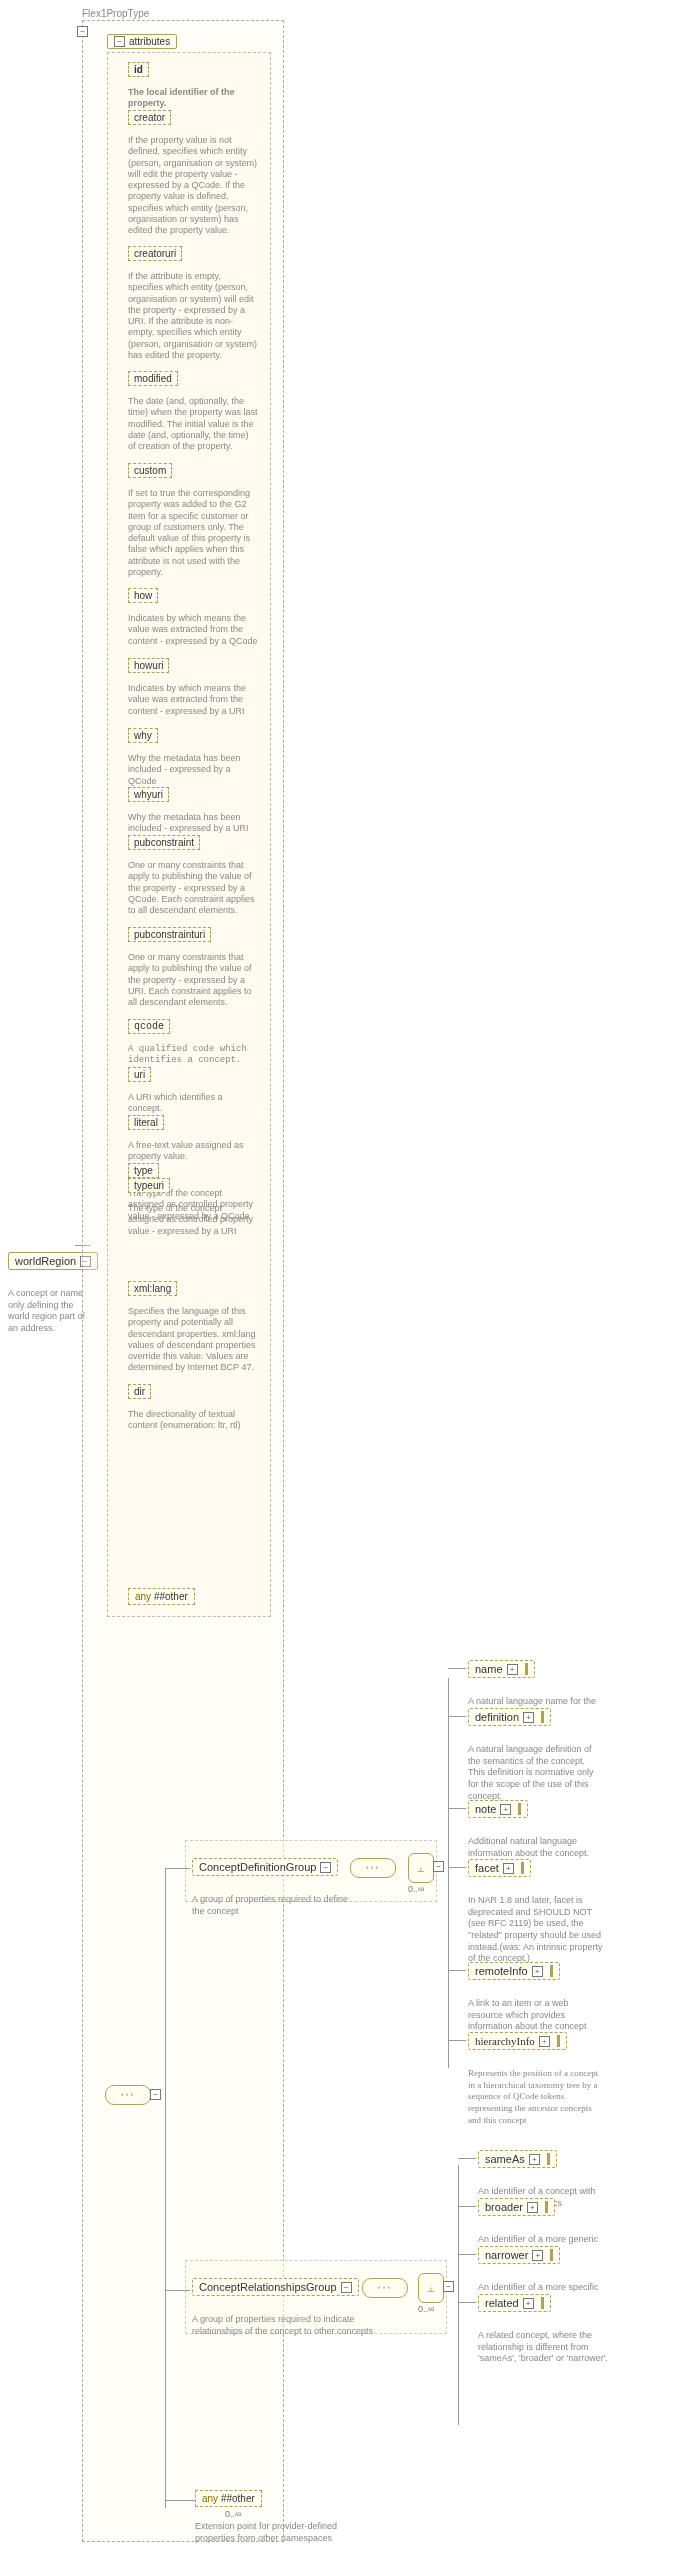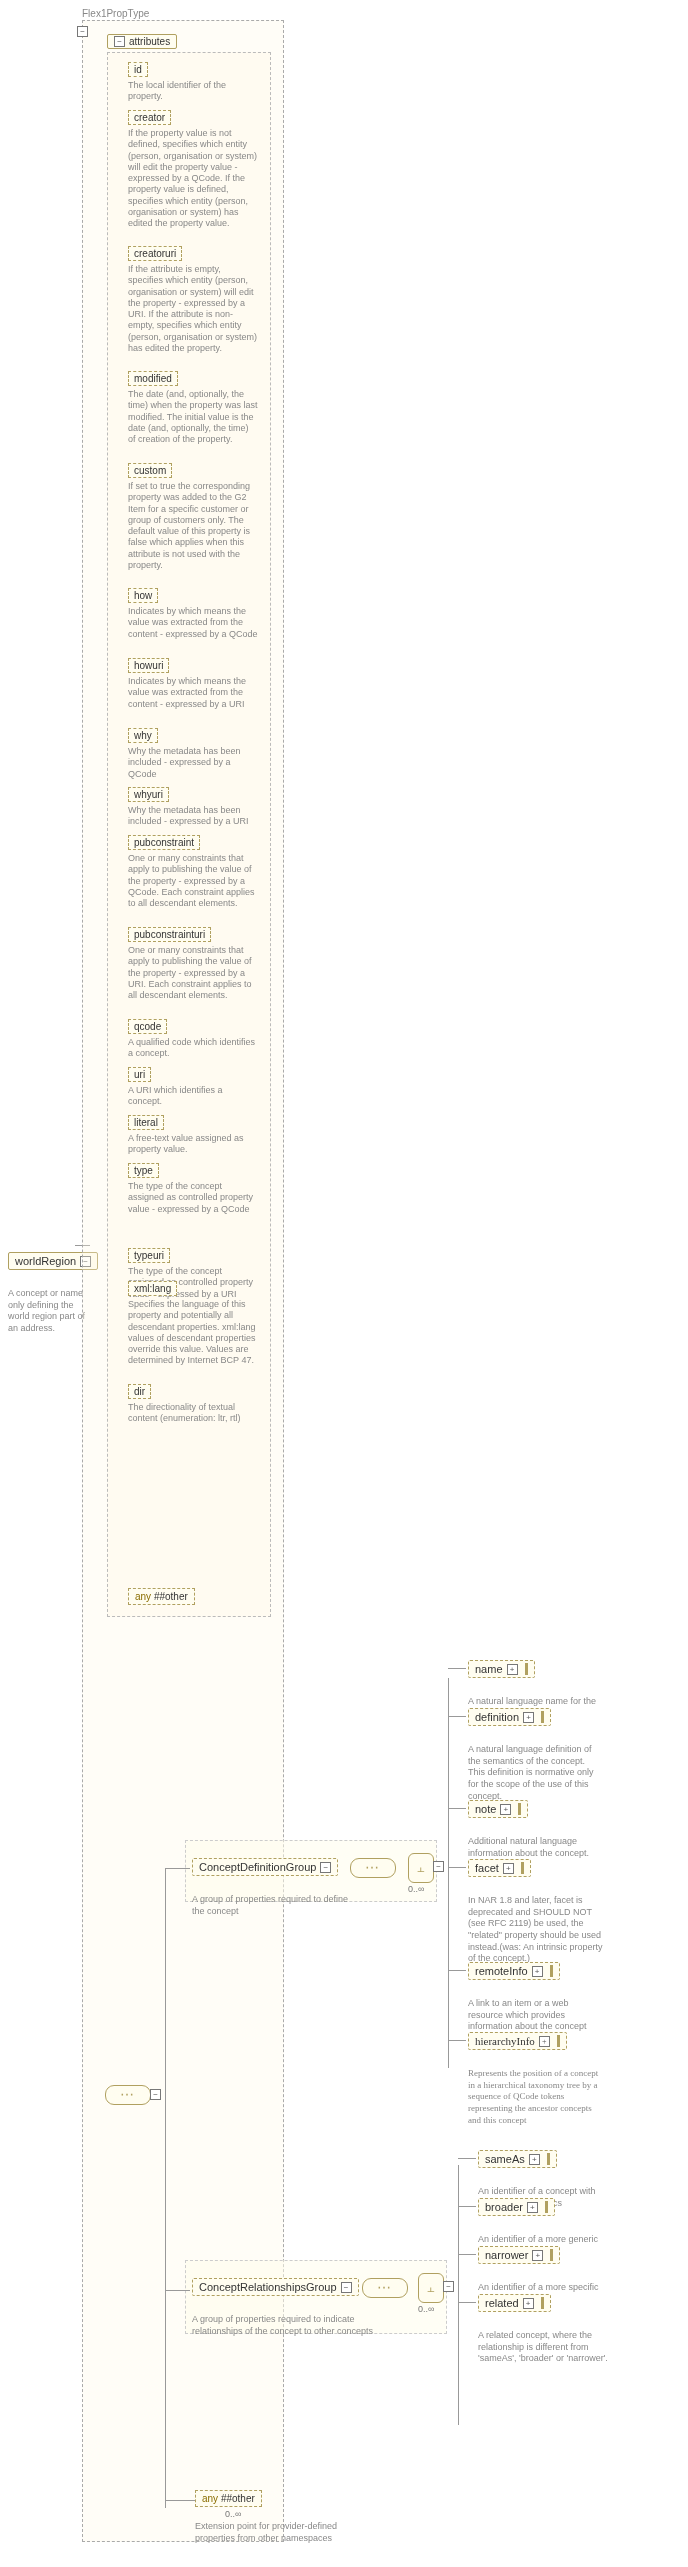--- a/index.html
+++ b/index.html
@@ -12,21 +12,21 @@
 .desc-box{position:absolute;font-size:9px;line-height:1.3;color:#888;max-width:130px}
 .type-label{position:absolute;font-size:10px;color:#888}
 .connector-line{position:absolute;background:#999}
 .dashrect{position:absolute;border:1px dashed #aaa;background:rgba(255,250,230,0.3)}
 .toggle{display:inline-block;width:9px;height:9px;border:1px solid #777;font-size:8px;line-height:9px;text-align:center;color:#555;background:#fff}
 .toggle.plus::before{content:"+"}
 .toggle.minus::before{content:"−"}
 .attr-header{position:absolute;border:1px solid #b0a060;background:#fffdf0;padding:1px 6px;font-size:10px;color:#333;border-radius:2px;display:flex;align-items:center;gap:4px}
 .attr{position:absolute}
 .attr .nm{border:1px dashed #b0a060;background:#fffdf0;padding:1px 5px;font-size:10px;color:#333;display:inline-block}
-.attr .dsc{font-size:9px;color:#888;line-height:1.25;margin-top:3px;max-width:130px}
+.attr .dsc{font-size:9px;color:#888;line-height:1.25;margin-top:10px;max-width:130px}
 .seq{position:absolute;width:44px;height:18px;border:1px solid #b0a060;background:#fffdf0;border-radius:9px}
 .seq::before{content:"⋯";position:absolute;left:50%;top:50%;transform:translate(-50%,-55%);letter-spacing:2px;color:#b0a060;font-size:14px}
 .choice{position:absolute;width:24px;height:28px;border:1px solid #b0a060;background:#fffdf0;border-radius:6px}
 .choice::before{content:"⫠";position:absolute;left:50%;top:50%;transform:translate(-50%,-50%);color:#b0a060;font-size:12px}
 .card{position:absolute;font-size:9px;color:#777}
 .anybox{position:absolute;border:1px dashed #b0a060;background:#fffdf0;padding:2px 6px;font-size:10px;color:#333}
 .anybox .kw{color:#8a6d00}
 .small-toggle{position:absolute;width:9px;height:9px;border:1px solid #777;font-size:8px;line-height:9px;text-align:center;color:#555;background:#fff}
 .group-container{position:absolute;border:1px dashed #ccc;background:rgba(255,253,235,0.5)}
 .stub{display:inline-block;width:3px;height:12px;background:#b0a060;margin-left:3px}
@@ -51,36 +51,36 @@
 <div class="small-toggle" style="left:77px;top:26px">−</div>
 
 <div class="attr-header" style="left:107px;top:34px">
   <span class="toggle minus"></span>
   <span>attributes</span>
 </div>
 
 <div class="dashrect" style="left:107px;top:52px;width:162px;height:1563px;border-color:#bbb"></div>
 
 <div id="attrs-container">
-      <div class="attr" style="left: 128px; top: 62px;"><span class="nm">id</span><div class="dsc">The local identifier of the property.</div></div>
+      <div class="attr" style="left: 128px; top: 62px; font-weight: bold;"><span class="nm">id</span><div class="dsc">The local identifier of the property.</div></div>
       <div class="attr" style="left: 128px; top: 110px;"><span class="nm">creator</span><div class="dsc">If the property value is not defined, specifies which entity (person, organisation or system) will edit the property value - expressed by a QCode. If the property value is defined, specifies which entity (person, organisation or system) has edited the property value.</div></div>
       <div class="attr" style="left: 128px; top: 246px;"><span class="nm">creatoruri</span><div class="dsc">If the attribute is empty, specifies which entity (person, organisation or system) will edit the property - expressed by a URI. If the attribute is non-empty, specifies which entity (person, organisation or system) has edited the property.</div></div>
       <div class="attr" style="left: 128px; top: 371px;"><span class="nm">modified</span><div class="dsc">The date (and, optionally, the time) when the property was last modified. The initial value is the date (and, optionally, the time) of creation of the property.</div></div>
       <div class="attr" style="left: 128px; top: 463px;"><span class="nm">custom</span><div class="dsc">If set to true the corresponding property was added to the G2 Item for a specific customer or group of customers only. The default value of this property is false which applies when this attribute is not used with the property.</div></div>
       <div class="attr" style="left: 128px; top: 588px;"><span class="nm">how</span><div class="dsc">Indicates by which means the value was extracted from the content - expressed by a QCode</div></div>
       <div class="attr" style="left: 128px; top: 658px;"><span class="nm">howuri</span><div class="dsc">Indicates by which means the value was extracted from the content - expressed by a URI</div></div>
       <div class="attr" style="left: 128px; top: 728px;"><span class="nm">why</span><div class="dsc">Why the metadata has been included - expressed by a QCode</div></div>
       <div class="attr" style="left: 128px; top: 787px;"><span class="nm">whyuri</span><div class="dsc">Why the metadata has been included - expressed by a URI</div></div>
       <div class="attr" style="left: 128px; top: 835px;"><span class="nm">pubconstraint</span><div class="dsc">One or many constraints that apply to publishing the value of the property - expressed by a QCode. Each constraint applies to all descendant elements.</div></div>
       <div class="attr" style="left: 128px; top: 927px;"><span class="nm">pubconstrainturi</span><div class="dsc">One or many constraints that apply to publishing the value of the property - expressed by a URI. Each constraint applies to all descendant elements.</div></div>
-      <div class="attr" style="left: 128px; top: 1019px;"><span class="nm">qcode</span><div class="dsc">A qualified code which identifies a concept.</div></div>
+      <div class="attr" style="left: 128px; top: 1019px; font-family: Liberation Mono, monospace;"><span class="nm">qcode</span><div class="dsc">A qualified code which identifies a concept.</div></div>
       <div class="attr" style="left: 128px; top: 1067px;"><span class="nm">uri</span><div class="dsc">A URI which identifies a concept.</div></div>
       <div class="attr" style="left: 128px; top: 1115px;"><span class="nm">literal</span><div class="dsc">A free-text value assigned as property value.</div></div>
       <div class="attr" style="left: 128px; top: 1163px;"><span class="nm">type</span><div class="dsc">The type of the concept assigned as controlled property value - expressed by a QCode</div></div>
-      <div class="attr" style="left: 128px; top: 1248px;"><span class="nm">typeuri</span><div class="dsc">The type of the concept assigned as controlled property value - expressed by a URI</div></div>
+      <div class="attr" style="left: 128px; top: 1178px;"><span class="nm">typeuri</span><div class="dsc">The type of the concept assigned as controlled property value - expressed by a URI</div></div>
       <div class="attr" style="left: 128px; top: 1281px;"><span class="nm">xml:lang</span><div class="dsc">Specifies the language of this property and potentially all descendant properties. xml:lang values of descendant properties override this value. Values are determined by Internet BCP 47.</div></div>
       <div class="attr" style="left: 128px; top: 1384px;"><span class="nm">dir</span><div class="dsc">The directionality of textual content (enumeration: ltr, rtl)</div></div>
     </div>
 
 <div class="anybox" style="left:128px;top:1588px">
   <span class="kw">any</span>
   <span>##other</span>
 </div>
 
 <div class="seq" style="left:105px;top:2085px"></div>

